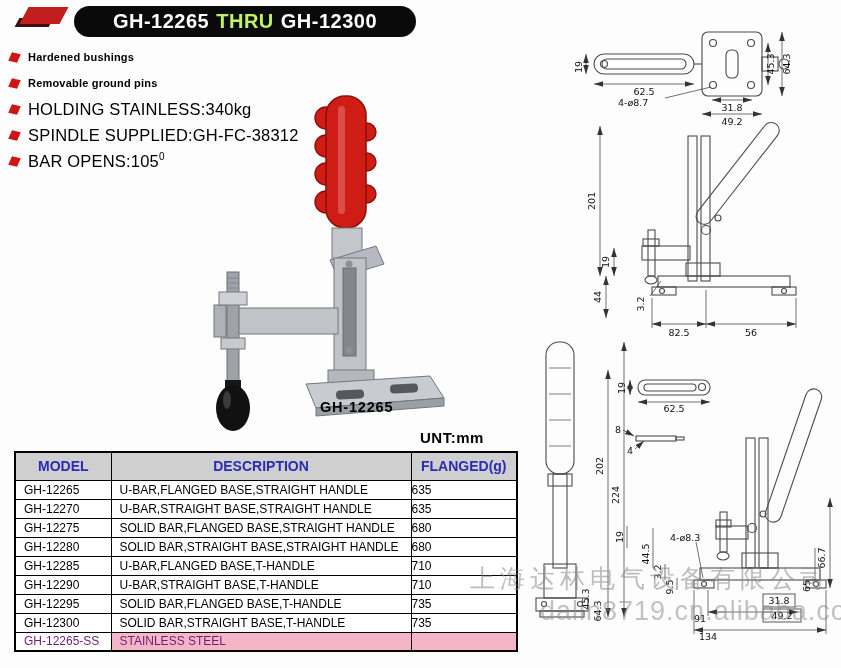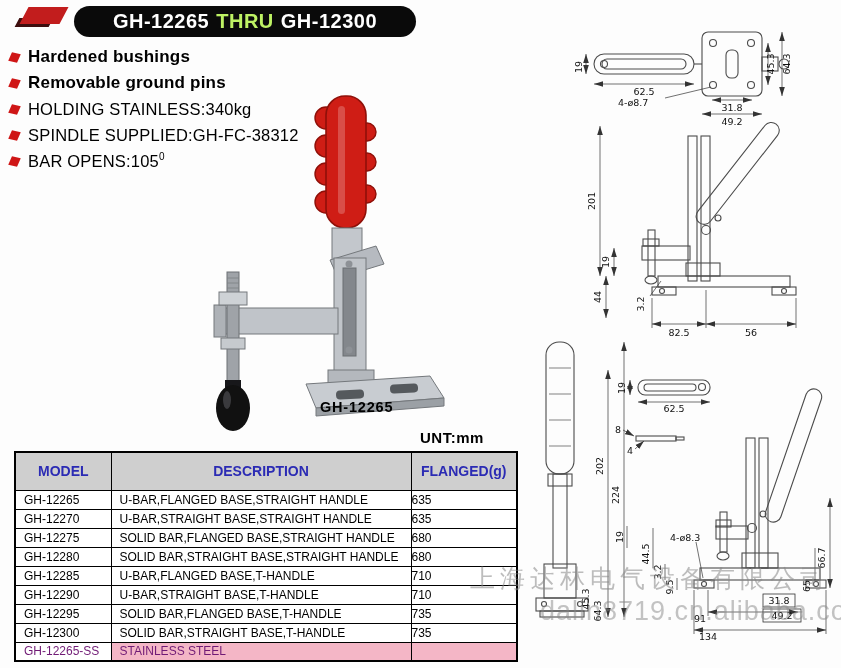--- a/index.html
+++ b/index.html
@@ -13,32 +13,32 @@
   .banner { position:absolute; left:74px; top:6px; width:342px; height:31px; background:#0a0a0a;
             border-radius:16px; display:flex; align-items:center; justify-content:center;
             color:#fff; font-size:20px; font-weight:700; letter-spacing:.5px; }
   .banner .thru { color:#bef264; margin:0 7px; }
 
   
   .features { position:absolute; left:10px; top:44px; list-style:none; }
   .features li { display:flex; align-items:center; gap:9px; height:26px; }
   .bullet { width:9px; height:9px; background:#cf1616; transform:rotate(12deg) skewX(-12deg); flex:none; }
   .feat { font-size:16.5px; letter-spacing:.2px; white-space:nowrap; }
-  .feat-bold { font-size:17px; font-weight:700; }
+  .feat-bold { font-size:11px; font-weight:700; }
   .sup { font-size:10px; vertical-align:top; line-height:1; }
 
   
   .photo { position:absolute; left:180px; top:82px; width:270px; height:355px; }
   .photo-caption { position:absolute; left:320px; top:399px; font-size:14.5px; font-weight:700; letter-spacing:.8px; }
 
   
   .units { position:absolute; left:420px; top:429px; width:92px; text-align:left; font-size:15px; font-weight:700; letter-spacing:.5px; }
   .spec-table { position:absolute; left:14px; top:451px; width:502px; border-collapse:collapse; table-layout:fixed; background:#fff; z-index:2; border:2px solid #000; }
   .spec-table th, .spec-table td { border:1px solid #000; font-size:12px; height:19px; padding:0 0 0 8px; text-align:left; white-space:nowrap; overflow:hidden; }
-  .spec-table th { height:38px; background:#cfcfcf; color:#2b2bb4; font-size:14px; font-weight:700; text-align:center; padding:0; }
+  .spec-table th { height:28px; background:#cfcfcf; color:#2b2bb4; font-size:14px; font-weight:700; text-align:center; padding:0; }
   .spec-table td.weight { text-align:left; padding:0; }
   .spec-table tr.ss td { color:#701a75; }
   .spec-table tr.ss td.pink { background:#f4b6c6; }
 
   
   .drawings { position:absolute; left:530px; top:8px; width:311px; height:655px; z-index:1; }
   .part rect, .part circle, .part ellipse, .part polygon, .part line, .part path { fill:none; stroke:#4c4c4c; stroke-width:1.1; }
   .part line.thin { stroke-width:.7; }
   .dim line { stroke:#333; stroke-width:.7; }
   .dtxt text { font-size:9.5px; fill:#111; font-family:"DejaVu Sans",sans-serif; }

